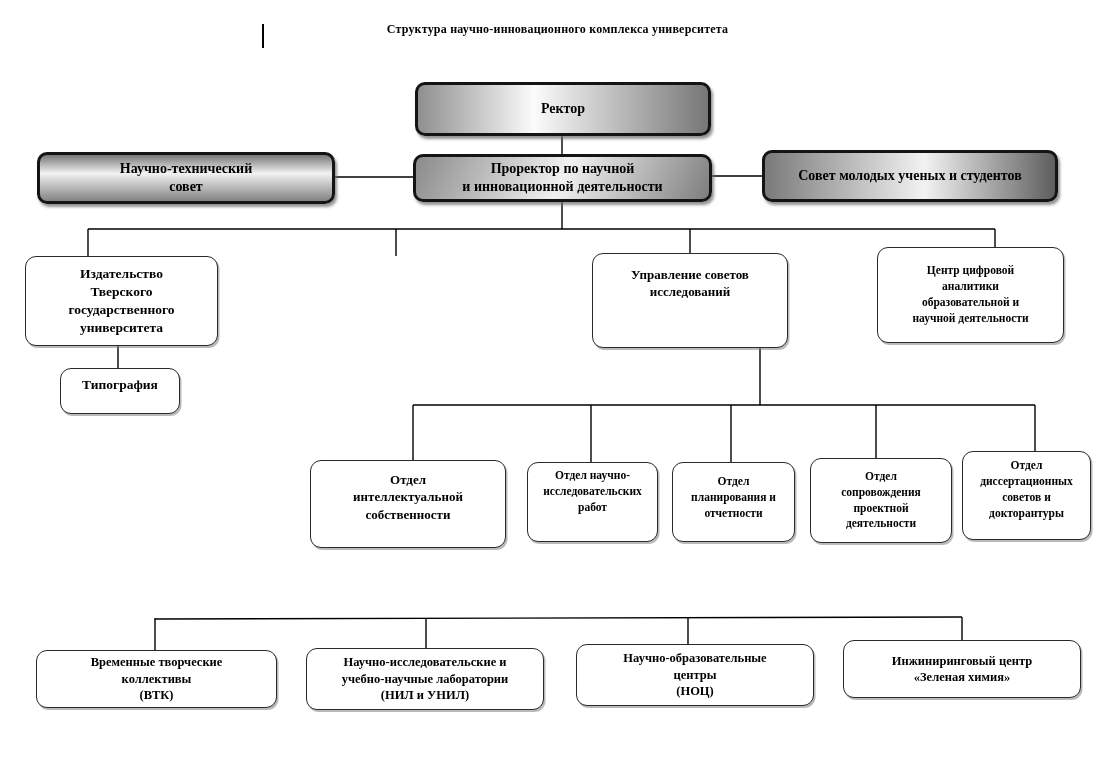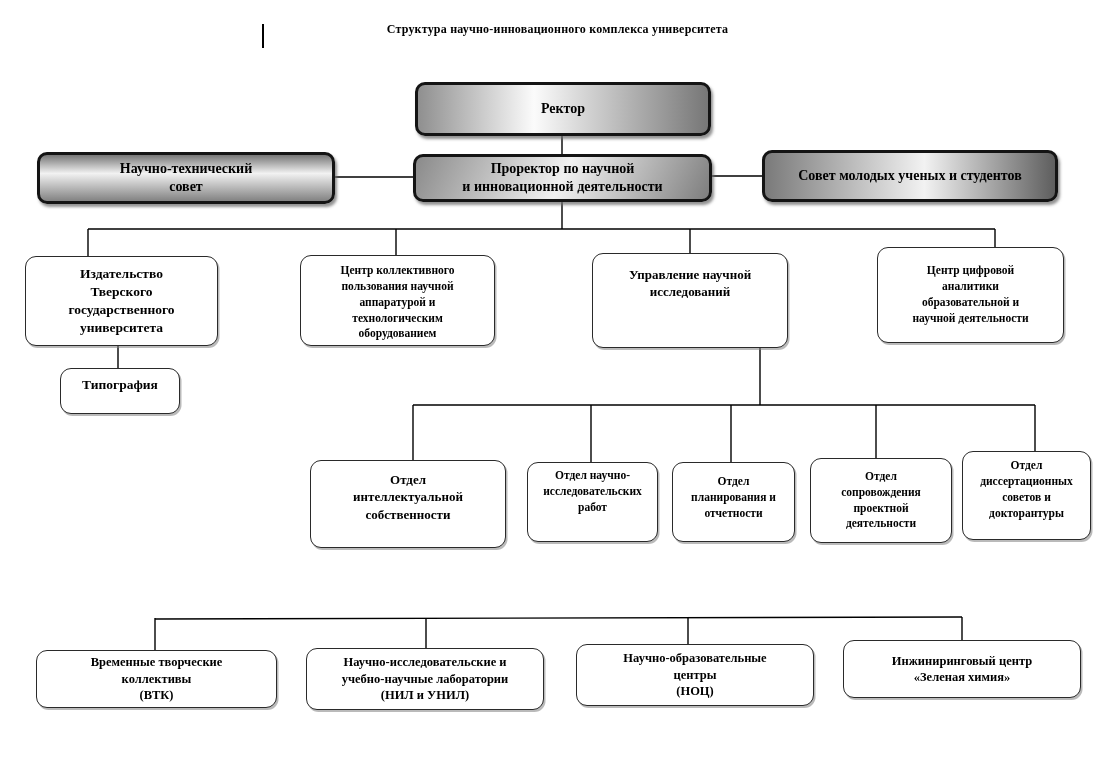--- a/index.html
+++ b/index.html
@@ -100,29 +100,22 @@
 государственного
 университета</span>
   </div>
 
   <div class="node grad g-smus" style="left:762px;top:150px;width:296px;height:52px;">
     <span class="lbl">Совет молодых ученых и студентов</span>
   </div>
   <div class="node white fs135 top" style="left:60px;top:368px;width:120px;height:46px;padding-top:7px;">
     <span class="lbl">Типография</span>
   </div>
-  <div class="node white fs115 top clip" style="left:300px;top:255px;width:195px;height:91px;padding-top:7px;">
-    <span class="lbl">Центр коллективного
-пользования научной
-аппаратурой и
-технологическим
-оборудованием</span>
-  </div>
   <div class="node white fs13 top" style="left:592px;top:253px;width:196px;height:95px;padding-top:12px;">
-    <span class="lbl">Управление научной
+    <span class="lbl">Управление советов
 исследований</span>
   </div>
   <div class="node white fs115" style="left:877px;top:247px;width:187px;height:96px;">
     <span class="lbl">Центр цифровой
 аналитики
 образовательной и
 научной деятельности</span>
   </div>
 
   <div class="node white fs13" style="left:310px;top:460px;width:196px;height:88px;padding-bottom:14px;">

